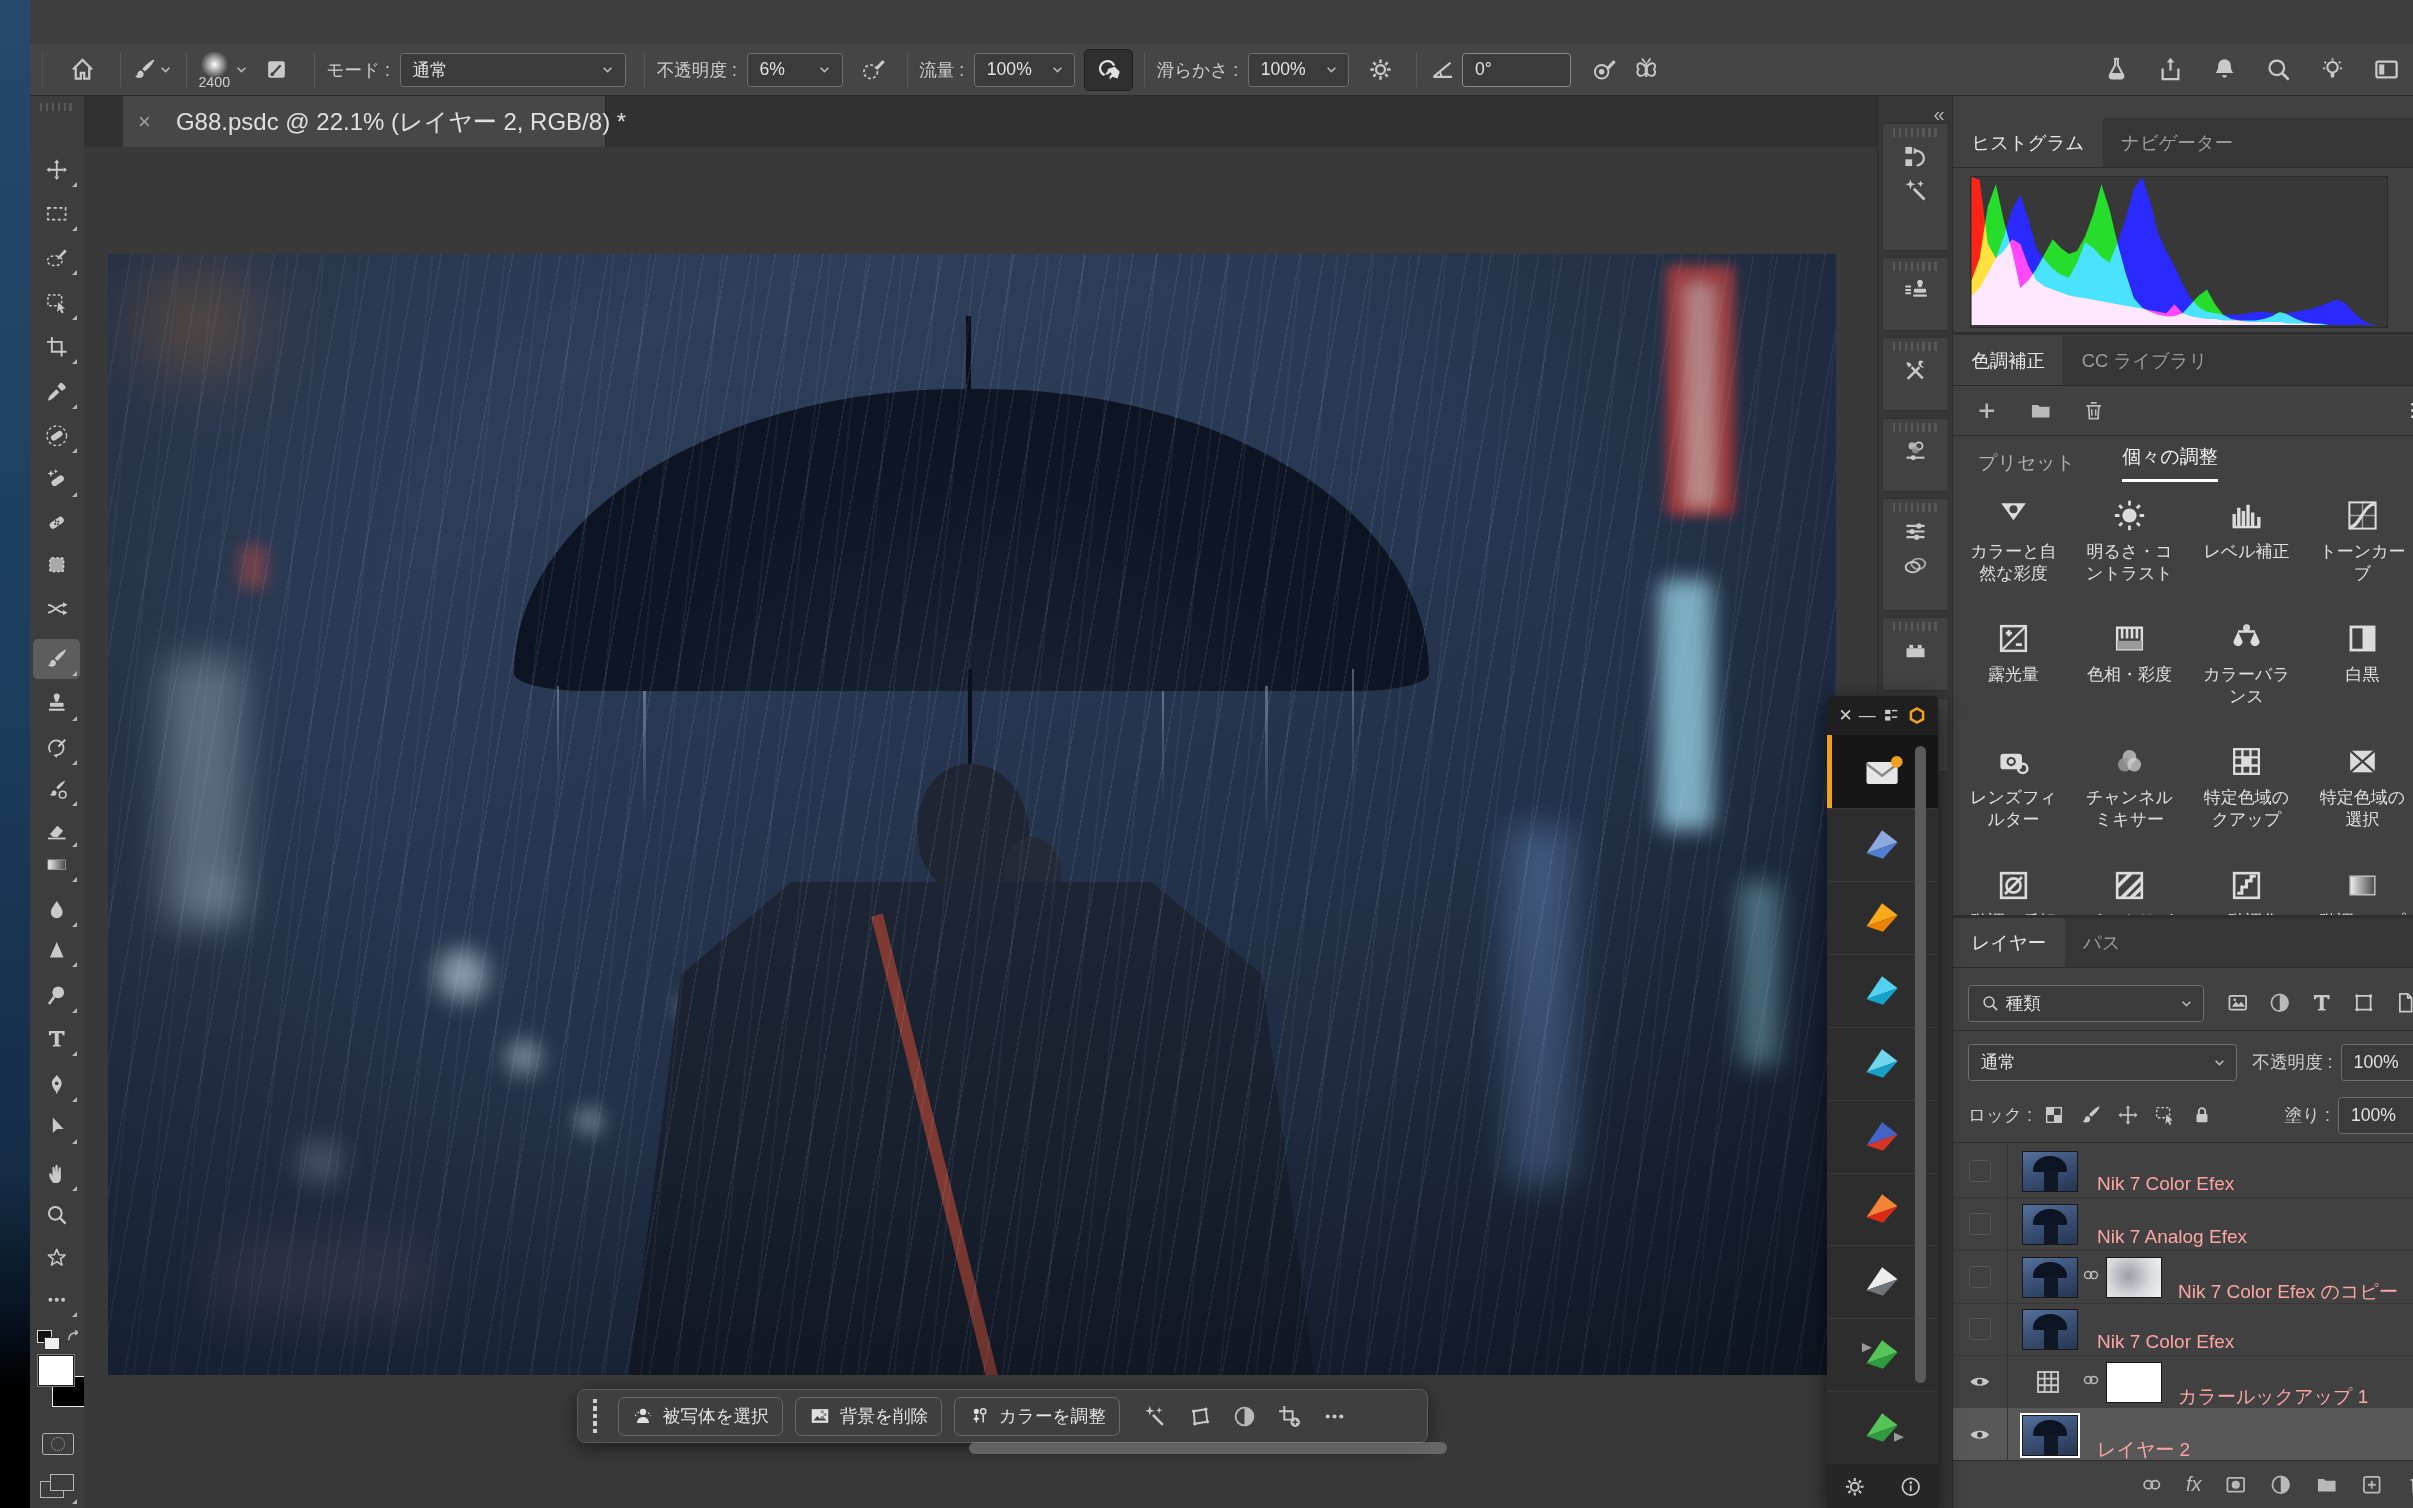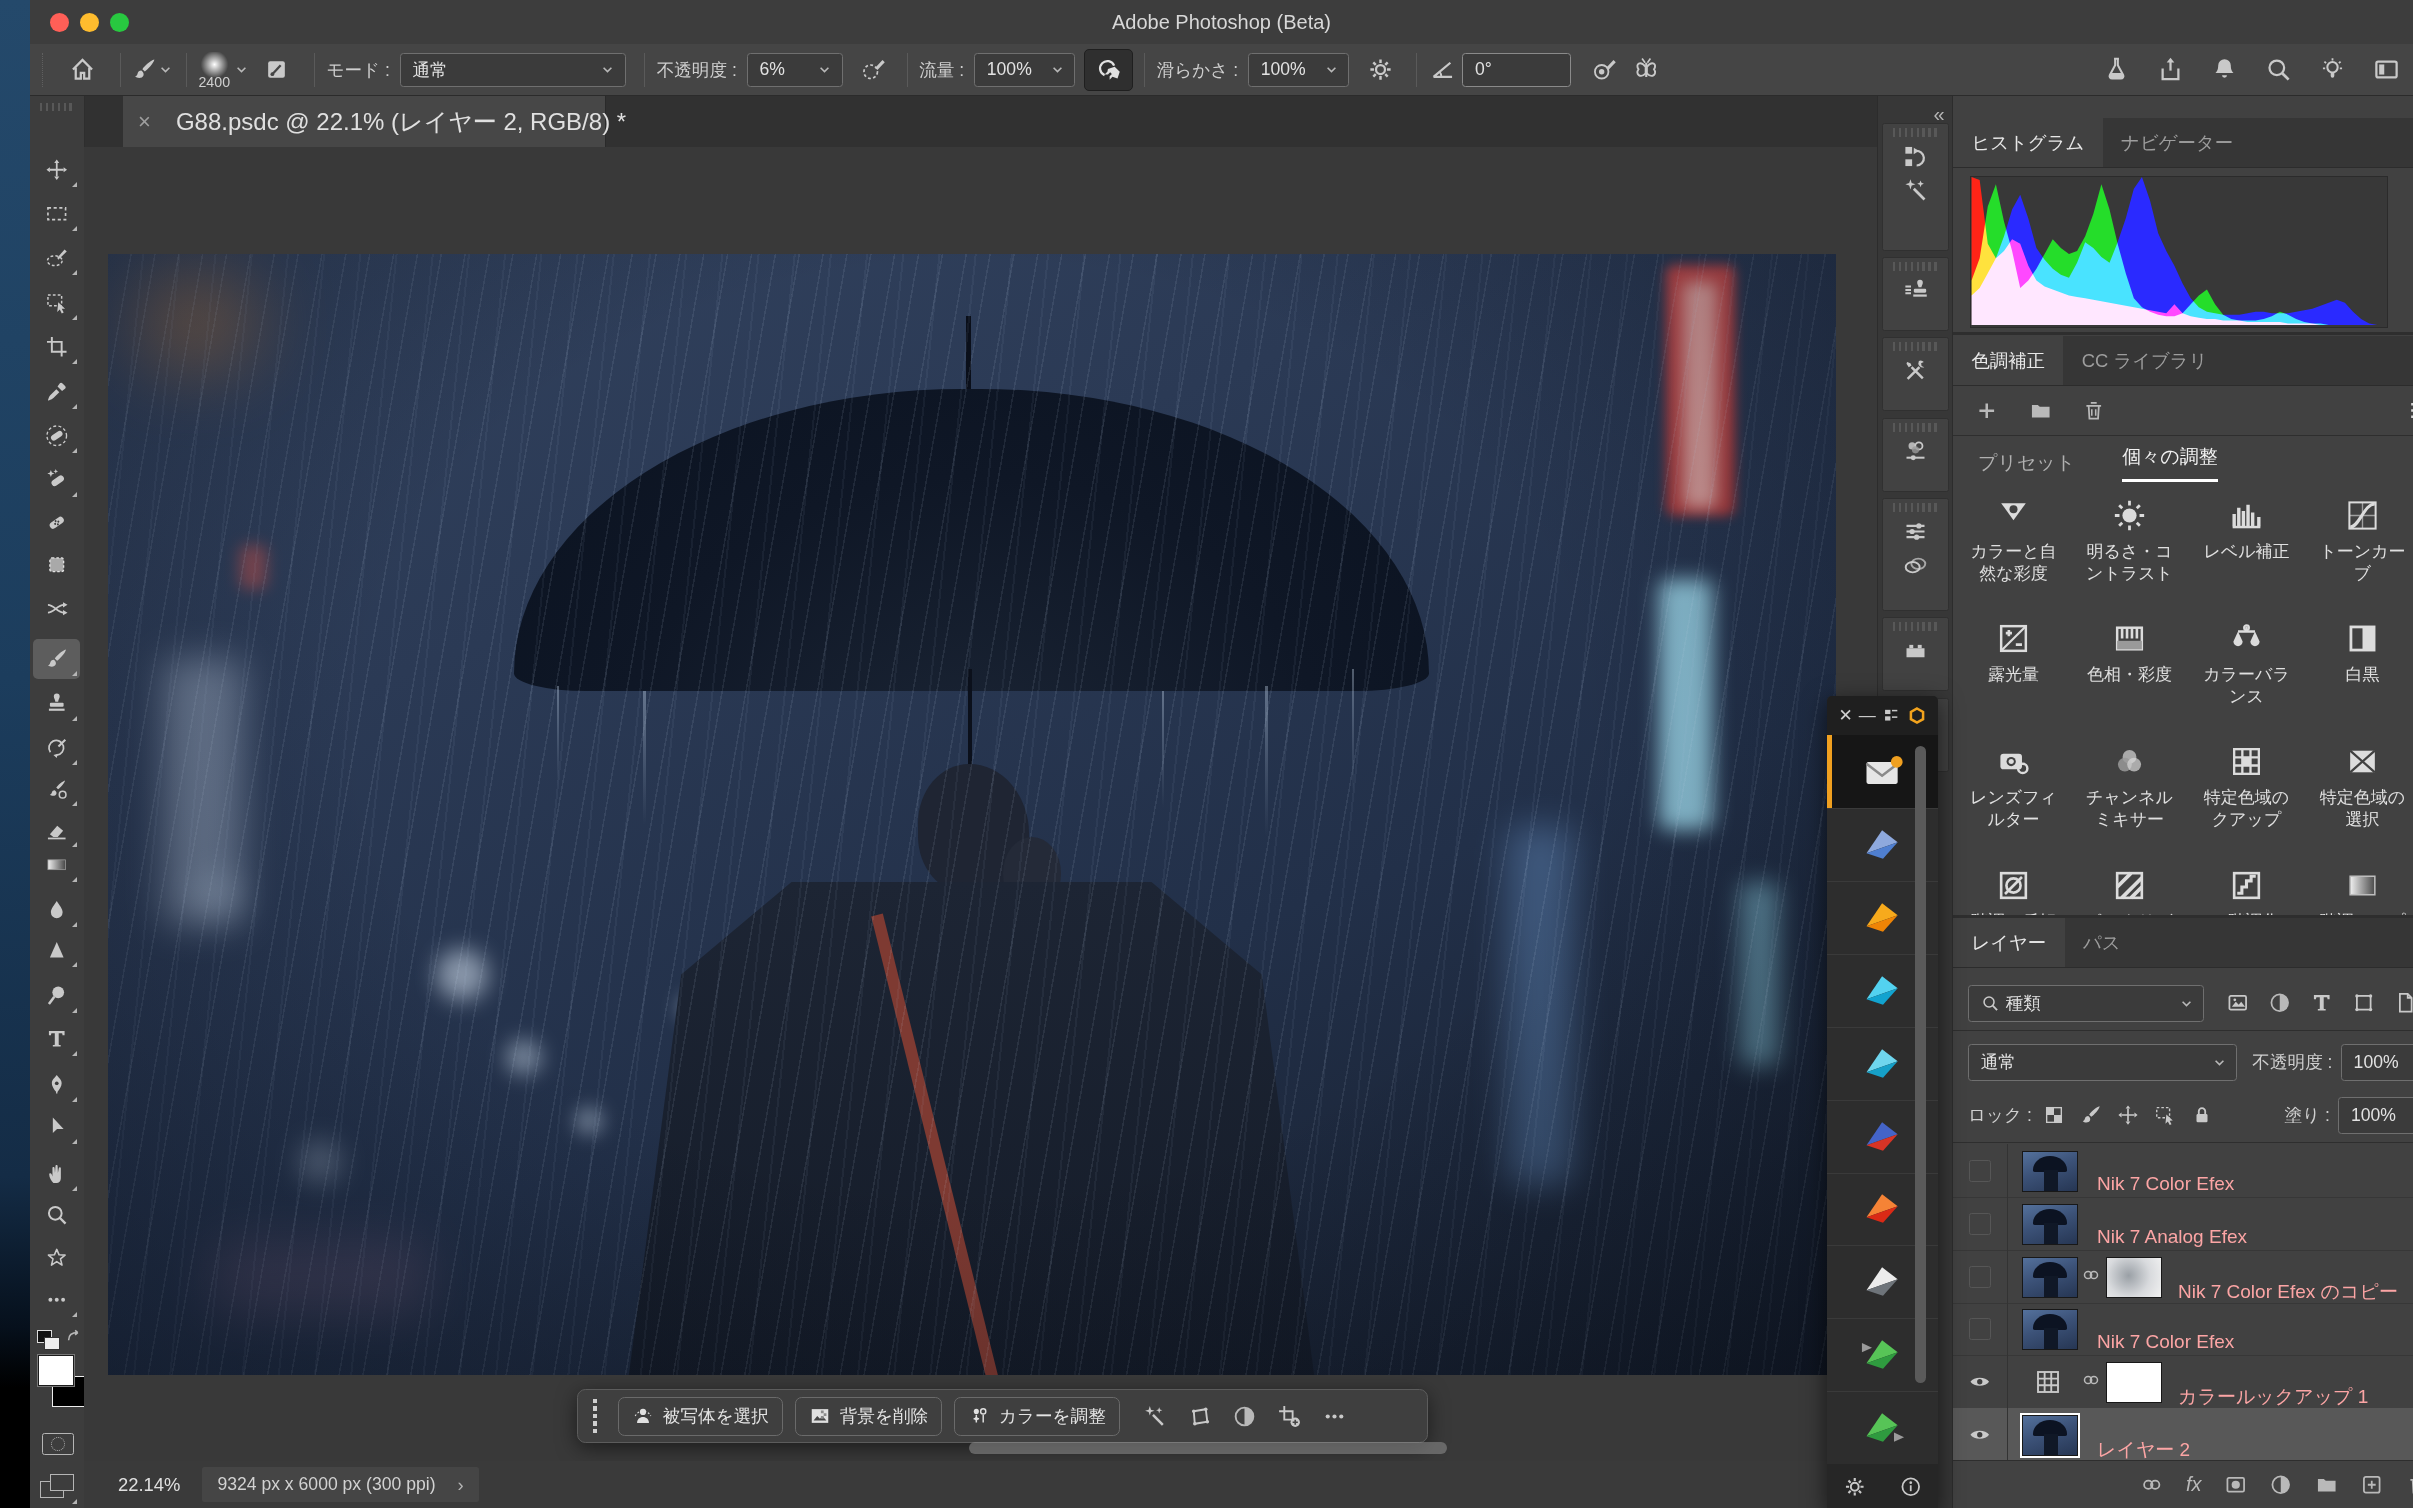--- a/index.html
+++ b/index.html
@@ -424,28 +424,20 @@
         <rect x="4" y="13.5" width="7" height="5.5" fill="#c9c9c9"></rect>
         <rect x="13" y="13.5" width="7" height="2" fill="#c9c9c9"></rect>
       </symbol>
  </defs>
 </svg>
 
 <div id="desktop" class="abs"></div>
 
 <div id="window" class="abs">
 
-  <div id="titlebar" class="abs row" style="padding-left:20px;">
-    <span class="tl" id="tl-close" style="background: rgb(255, 95, 87);"></span>
-    <span class="tl" id="tl-min" style="background: rgb(254, 188, 46);"></span>
-    <span class="tl" id="tl-max" style="background: rgb(40, 200, 64);"></span>
-    <div class="abs" style="left:0;right:0;top:0;height:44px;display:flex;align-items:center;justify-content:center;pointer-events:none;">
-      <span style="font-size:20px;color:#d8d8d8;">Adobe Photoshop (Beta)</span>
-    </div>
-  </div>
 
   <div id="optionsbar" class="abs row" style="padding-left:11.7px;">
     <div class="row" style="width:6.7px;height:34px;border-left:1.7px dotted #5f5f5f;margin-right:8.4px;"></div>
     <svg class="ic" style="width:27px;height:27px;margin:0 11.7px;" viewBox="0 0 32 32" width="27" height="27">
         <use href="#s-home"></use>
       </svg>
     <div class="sep"></div>
     <div class="row">
       <svg class="ic" style="width:25px;height:25px;" viewBox="0 0 30 30" width="25" height="25">
           <use href="#s-brush"></use>
@@ -807,27 +799,20 @@
           <use href="#s-cropplus"></use>
         </svg>
       <svg class="ic" style="width:25px;height:25px;margin:0 10px;" viewBox="0 0 30 30" width="25" height="25">
           <use href="#s-dots"></use>
         </svg>
     </div>
 
     <div class="scroll" style="left:885px;bottom:54px;width:478px;height:11.7px;background:#909090;opacity:.55;"></div>
   </div>
 
-  <div id="statusbar" class="abs">
-    <span style="margin-left:34px;font-size:18.4px;color:#e0e0e0;">22.14%</span>
-    <div class="row" style="margin-left:22px;height:35px;background:#454545;padding:0 15px;border-radius:2.5px;gap:22px;">
-      <span style="font-size:17.6px;color:#d2d2d2;">9324 px x 6000 px (300 ppi)</span>
-      <span style="font-size:18.4px;color:#b5b5b5;">›</span>
-    </div>
-  </div>
 
   <div id="strip" class="abs">
     <div class="abs" style="right:8.4px;top:6.7px;color:#b5b5b5;font-size:20px;">«</div>
     <div class="sgrp" style="top:27px;height:126px;">
       <div class="grip"></div>
       <svg class="sic" style="width:27px;height:27px;" viewBox="0 0 32 32" width="27" height="27">
           <use href="#s-hist"></use>
         </svg>
       <svg class="sic" style="width:27px;height:27px;" viewBox="0 0 32 32" width="27" height="27">
           <use href="#s-wand"></use>

